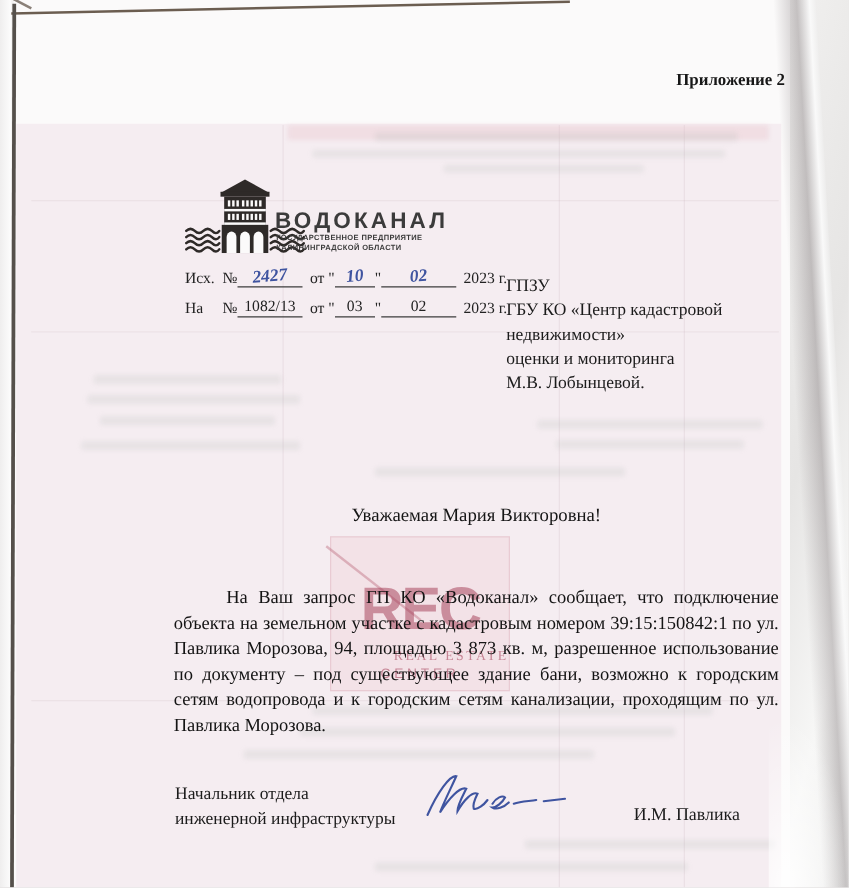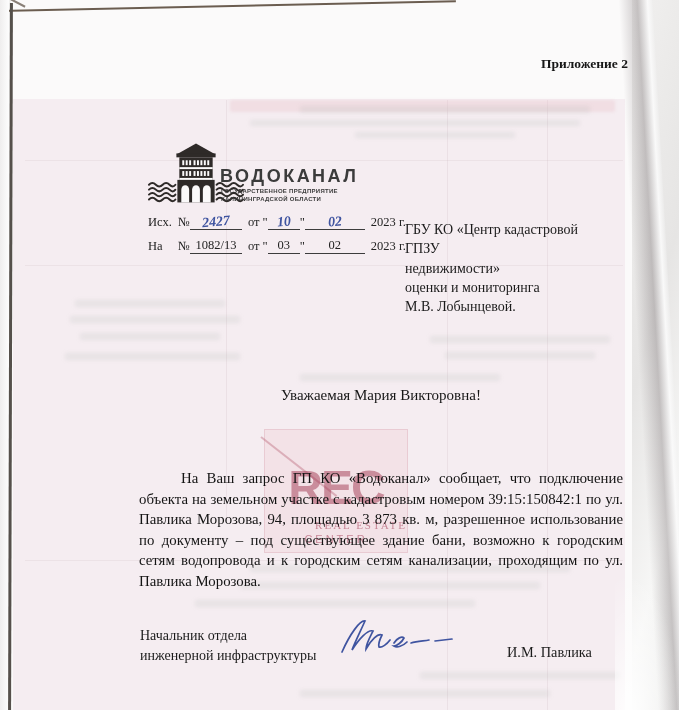--- a/index.html
+++ b/index.html
@@ -42,21 +42,21 @@
   .ref-row .gap{width:6px;}
   .blank{display:inline-block;border-bottom:1px solid #3c3c3c;text-align:center;height:15px;}
   .b-num{width:52px;} .b-day{width:32px;} .b-mon{width:60px;}
   .hand{display:inline-block;color:var(--ink,#3f54a0);font-style:italic;font-weight:bold;
     font-size:14px;transform:rotate(-5deg);}
   .typed{font-size:12.5px;color:#222;}
   .r-piece{white-space:pre;}
   
   .addressee{position:absolute;left:405px;top:220px;width:228px;font-size:14px;line-height:19.3px;color:#1b1b1b;}
   
-  .salutation{position:absolute;left:140px;top:387px;width:482px;text-align:center;font-size:15px;color:#161616;}
+  .salutation{position:absolute;left:140px;top:405px;width:482px;text-align:center;font-size:15px;color:#161616;}
   .body-par{position:absolute;left:139px;top:440px;width:484px;font-size:14.8px;line-height:20.6px;
     text-align:justify;text-indent:42px;color:#141414;margin-top:28px;}
   
   .watermark{position:absolute;left:264px;top:429px;width:142px;height:122px;
     background:rgba(236,197,206,0.28);border:1px solid rgba(215,160,175,0.35);}
   .wm-diag{position:absolute;left:-4px;top:6px;width:96px;height:2px;background:rgba(190,110,128,0.45);
     transform:rotate(38deg);transform-origin:left center;}
   .wm-initials{position:absolute;left:0;top:30px;width:100%;text-align:center;
     font-family:"Liberation Sans","DejaVu Sans",sans-serif;font-weight:bold;font-size:48px;
     letter-spacing:-2px;color:var(--wm,#a33a54);opacity:0.5;}
@@ -190,22 +190,22 @@
       <span class="gap"></span>
       <span class="r-piece">от "</span>
       <span class="blank b-day"><span class="typed">03</span></span>
       <span class="r-piece">"</span>
       <span class="blank b-mon"><span class="typed">02</span></span>
       <span class="gap"></span>
       <span class="r-piece">2023 г.</span>
     </div>
 
     <div class="addressee">
+      <div>ГПЗУ</div>
       <div>ГБУ КО «Центр кадастровой</div>
-      <div>ГПЗУ</div>
       <div>недвижимости»</div>
       <div>оценки и мониторинга</div>
       <div>М.В. Лобынцевой.</div>
     </div>
 
     <div class="salutation">Уважаемая Мария Викторовна!</div>
     <div class="body-par">На Ваш запрос ГП КО «Водоканал» сообщает, что подключение объекта на земельном участке с кадастровым номером 39:15:150842:1 по ул. Павлика Морозова, 94,  площадью 3 873 кв. м, разрешенное использование по документу – под существующее здание бани, возможно к городским сетям водопровода и к городским сетям канализации, проходящим по ул. Павлика Морозова.</div>
 
     <div class="sig-title">
       <div>Начальник отдела</div>

